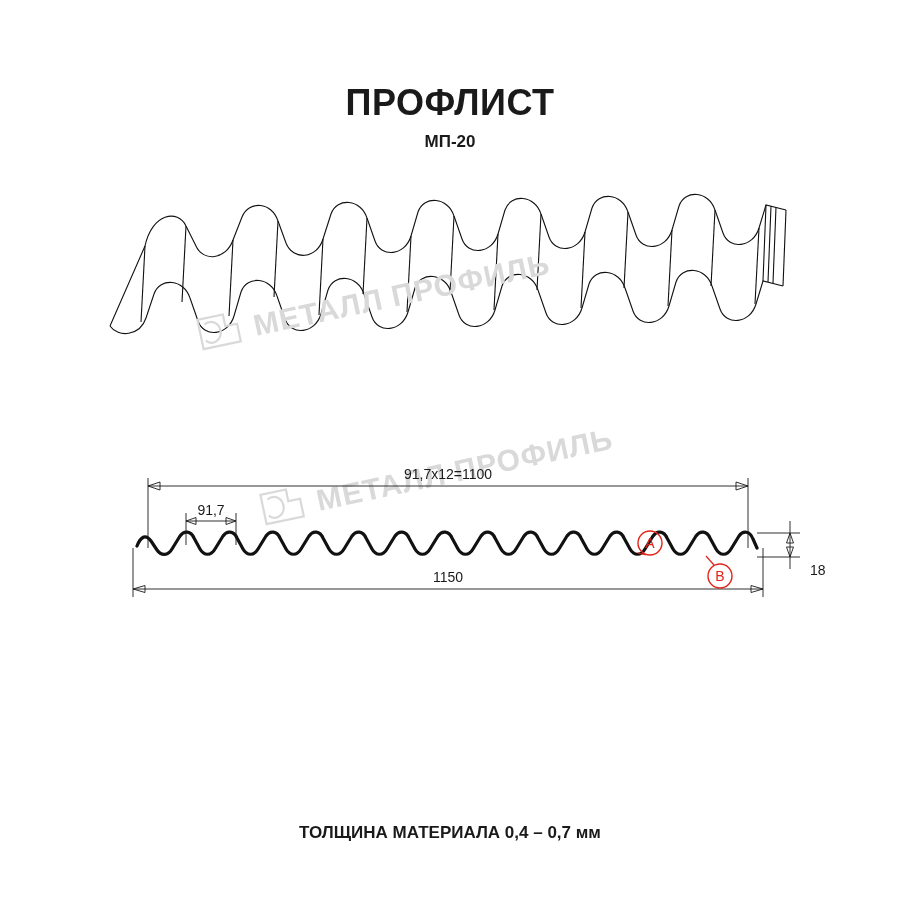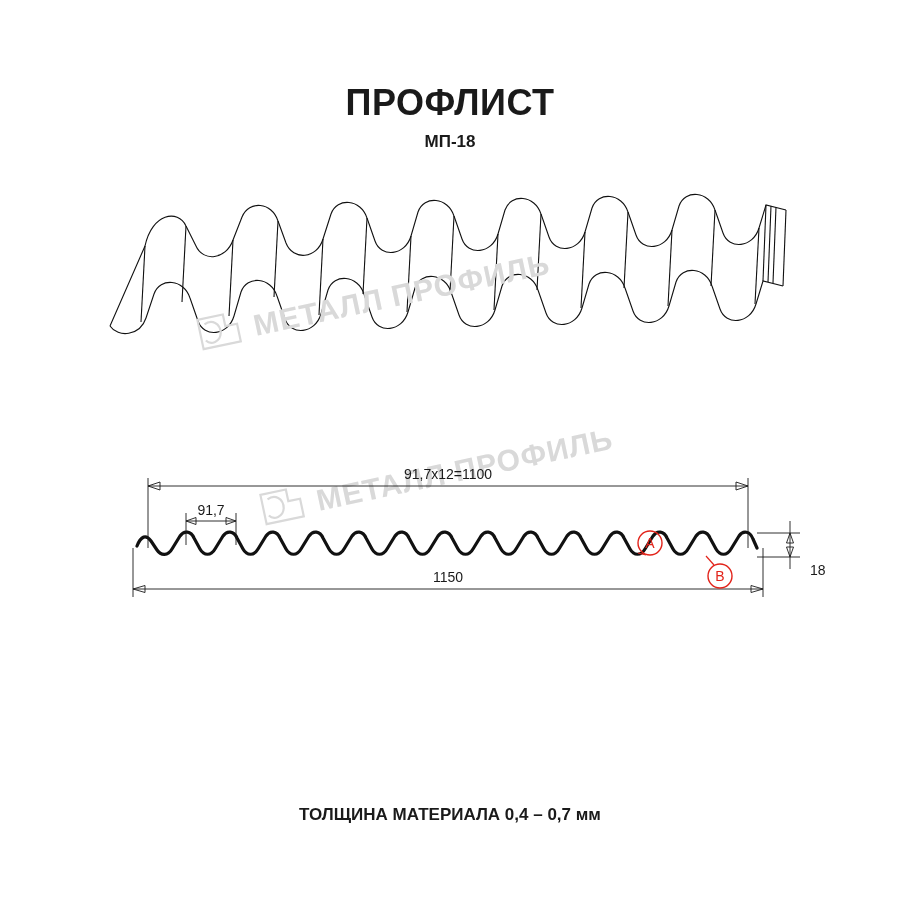--- a/index.html
+++ b/index.html
@@ -36,21 +36,21 @@
     line-height: 1.05;
   }
   .subtitle {
     margin-top: 10px;
     font-size: 17px;
     font-weight: bold;
     color: #1a1a1a;
   }
   .footer-note {
     position: absolute;
-    top: 805px;
+    top: 823px;
     left: 0;
     width: 900px;
     text-align: center;
     font-size: 17px;
     font-weight: bold;
     color: #1a1a1a;
   }
   svg { display: block; }
   .profile-thin {
     fill: none;
@@ -102,21 +102,21 @@
     stroke-width: 2.2;
   }
 </style>
 </head>
 <body>
 
 <div class="sheet">
 
   <div class="title-block">
     <div class="title">ПРОФЛИСТ</div>
-    <div class="subtitle">МП-18</div>
+    <div class="subtitle">МП-20</div>
   </div>
 
   <svg class="sheet" viewBox="0 0 900 900" width="900" height="900">
 
     <g>
 
       <path class="profile-thin" d="
         M 110,326
         L 145,246
         C 152,213 178,209 186,226

